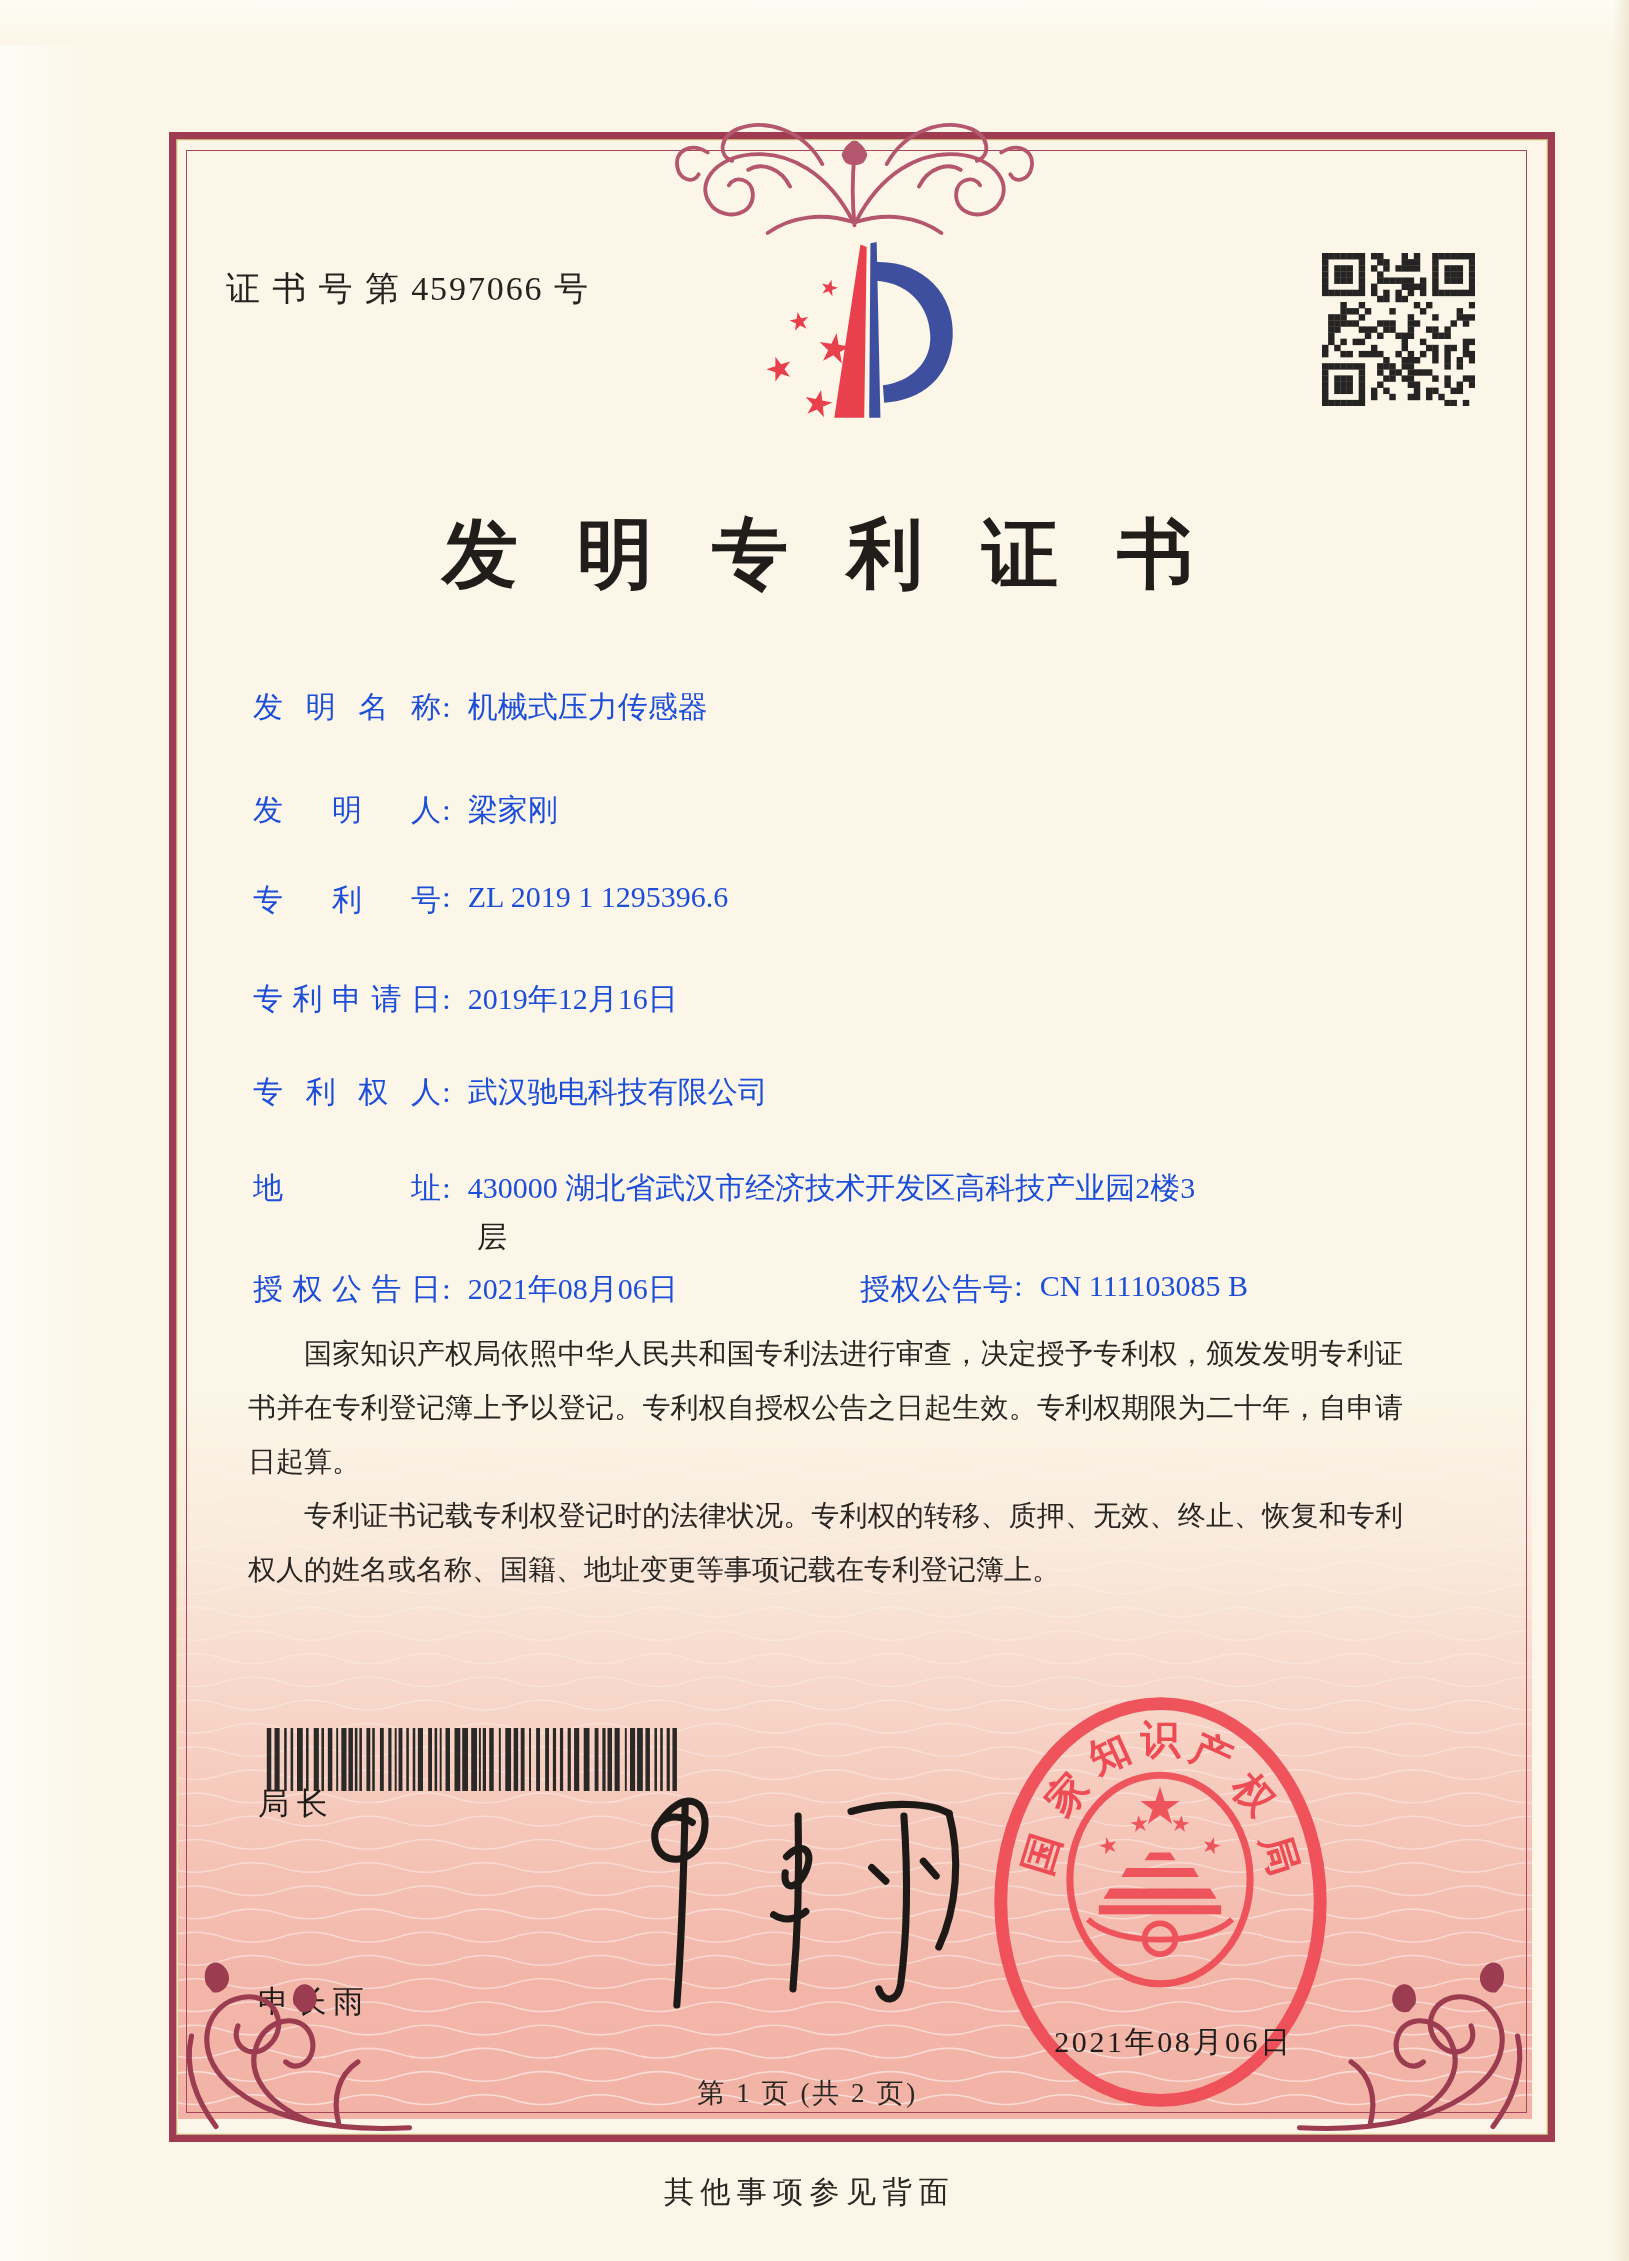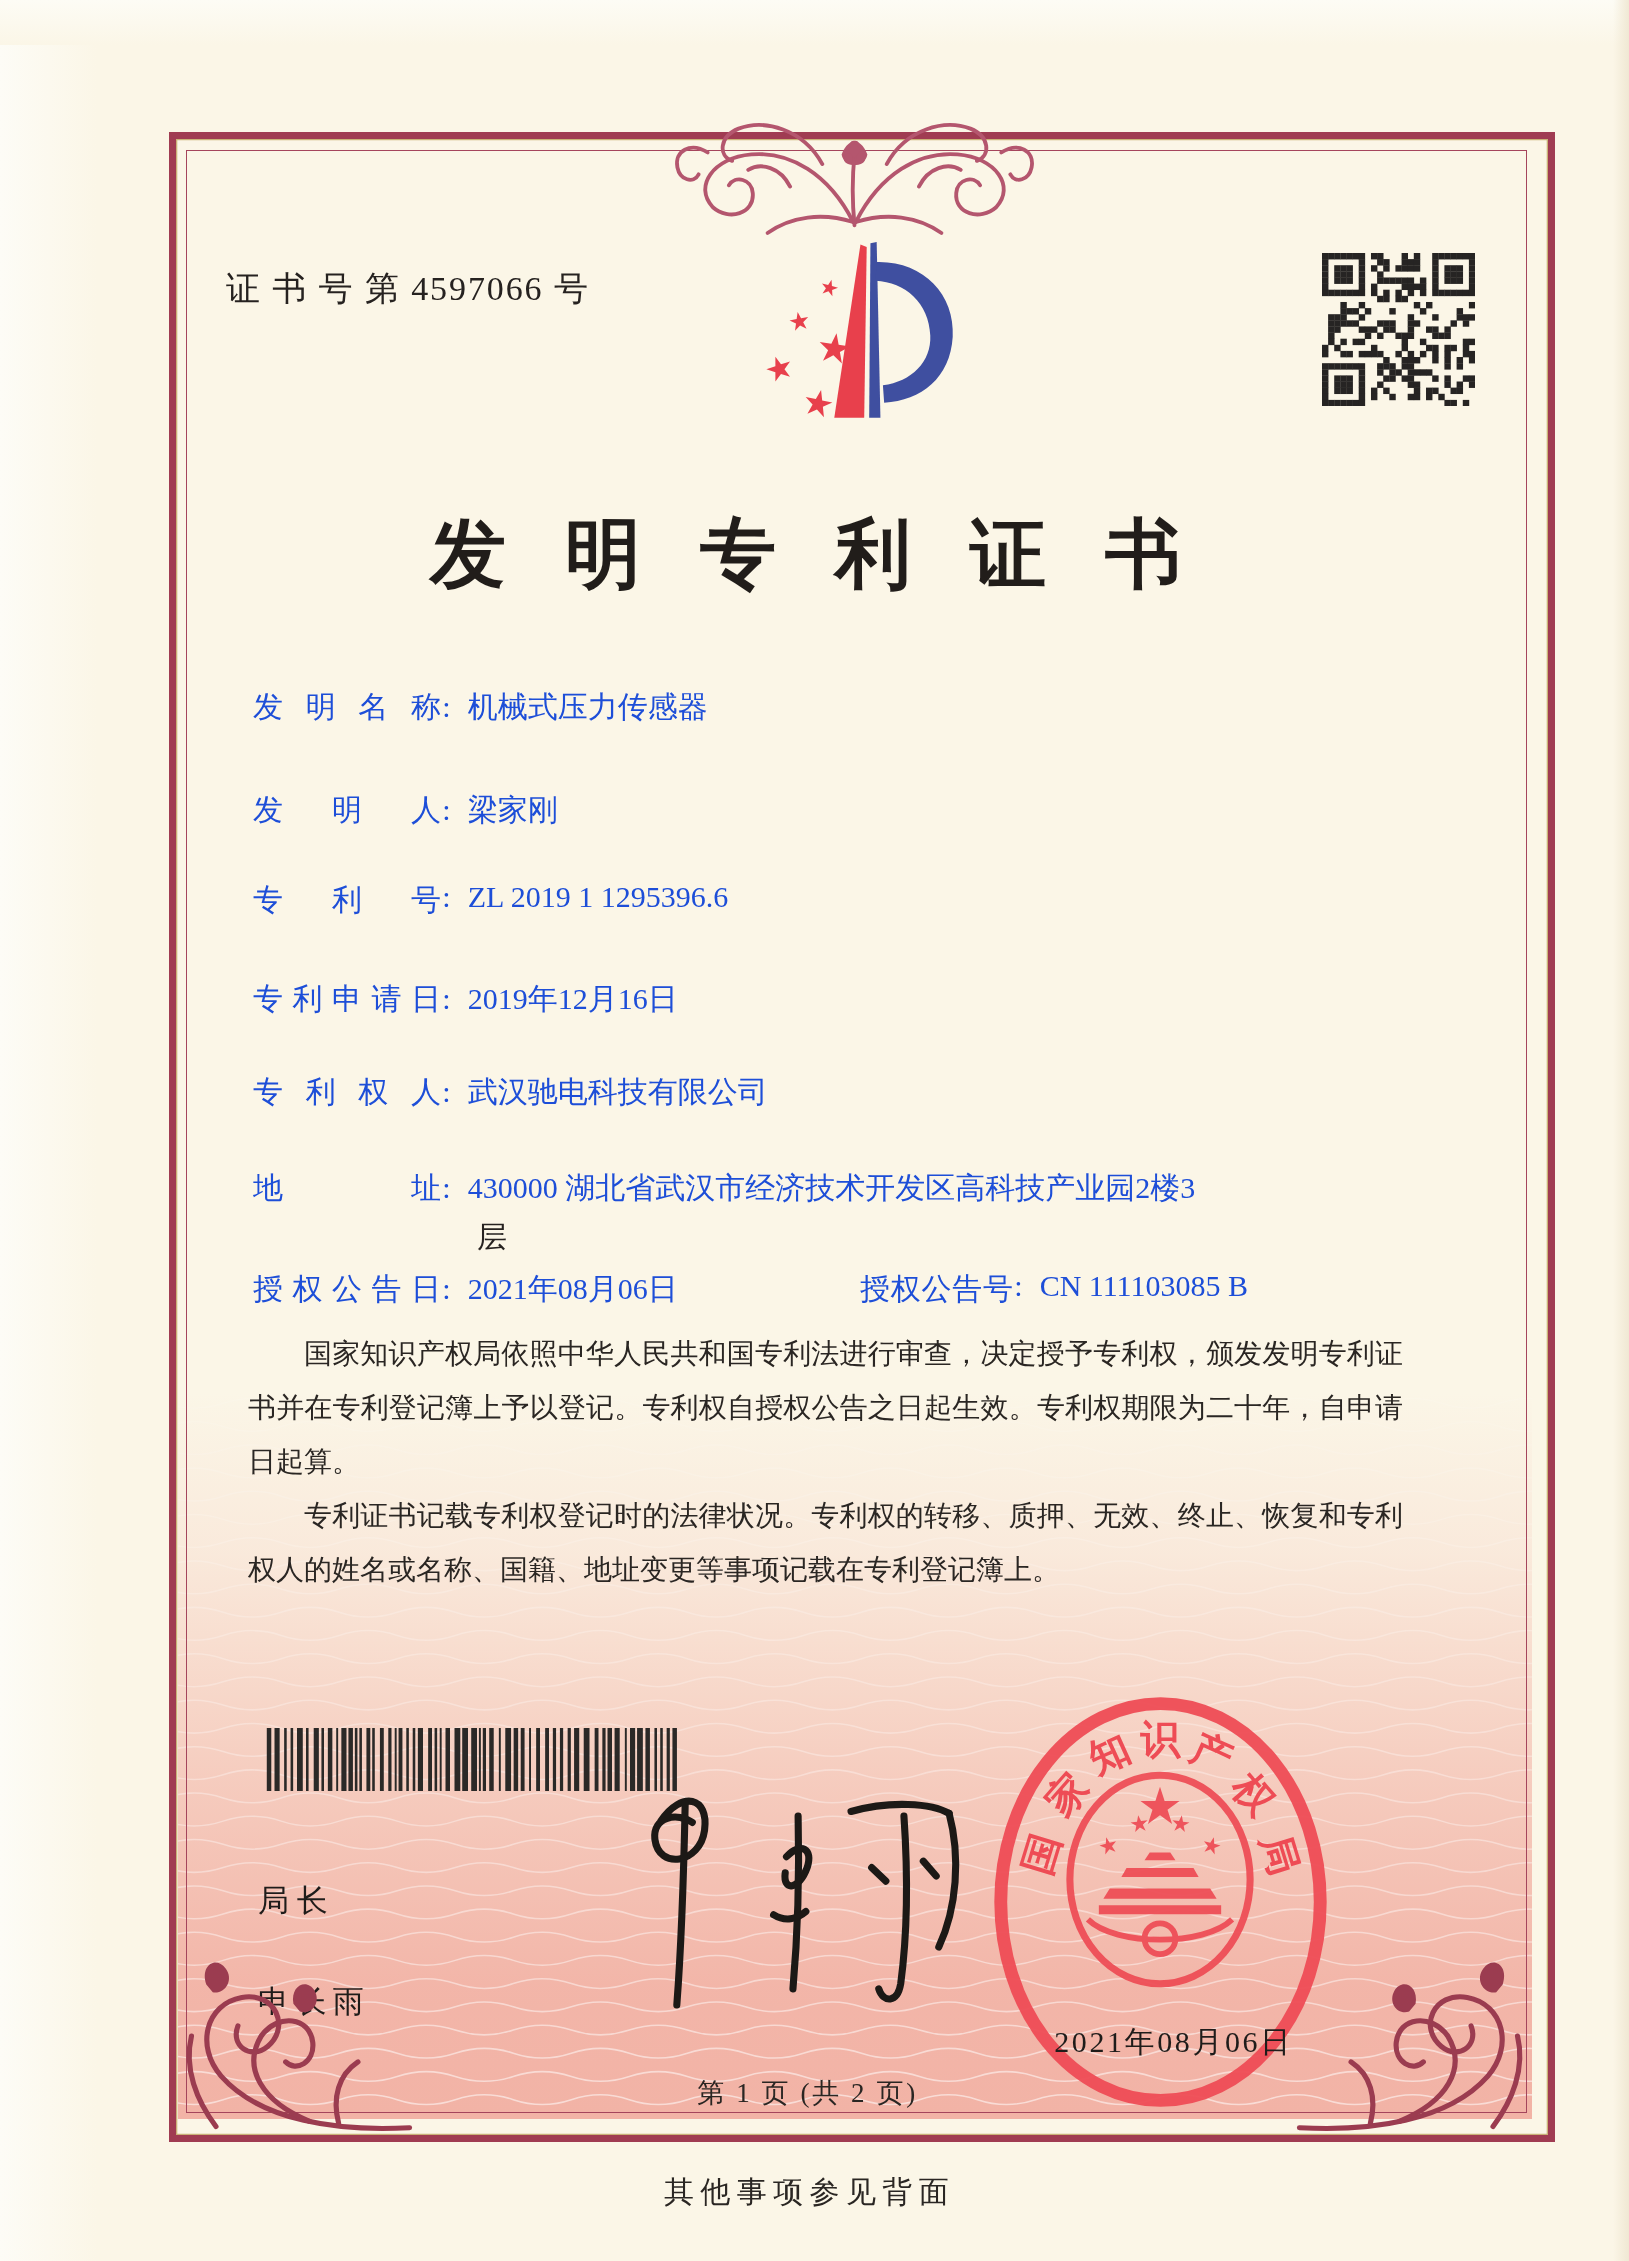--- a/index.html
+++ b/index.html
@@ -7,32 +7,32 @@
   .page{position:relative;width:1630px;height:2261px;background:#fbf6e7;overflow:hidden;}
   .abs{position:absolute;}
   
   .edge-left{left:0;top:0;width:97px;height:2261px;background:linear-gradient(90deg,#fdfcf6,#fbf6e7);}
   .edge-top{left:0;top:0;width:1630px;height:45px;background:linear-gradient(180deg,#fdfcf5,#fbf6e7);}
   .edge-right{right:0;top:0;width:17px;height:2261px;background:linear-gradient(270deg,#efe7d2,rgba(251,246,231,0));}
   
   .frame{left:169px;top:132px;width:1372px;height:1996px;border:7px solid #a03c52;box-shadow:inset 0 0 0 1.3px #c9b277;}
   .frame-inner{left:186px;top:150px;width:1339px;height:1961px;border:1.9px solid #a5455c;}
   .certno{left:226px;top:266px;font-size:34px;letter-spacing:1.9px;color:#262220;}
-  .title{left:157px;top:504px;width:1326px;text-align:center;font-size:76px;font-weight:700;color:#211d1a;letter-spacing:59px;}
+  .title{left:169px;top:504px;width:1326px;text-align:center;font-size:76px;font-weight:700;color:#211d1a;letter-spacing:59px;}
   .title span{margin-left:30px;white-space:nowrap;}
   .row{position:absolute;left:253px;font-size:30px;color:#1d4ed8;white-space:nowrap;}
   .flabel{display:inline-block;width:188px;text-align:justify;text-align-last:justify;vertical-align:top;}
   .flabel.narrow{width:153px;}
   .colon{margin-left:1.3px;}
   .fvalue{margin-left:17px;}
   .addr2{left:477px;font-size:30px;color:#262220;}
   .para{left:248px;width:1155px;font-size:28px;line-height:54px;color:#2a2623;text-align:justify;text-indent:2em;}
   .pinkzone{left:178px;top:1393px;width:1354px;height:726px;overflow:hidden;
      background:linear-gradient(180deg,rgba(244,189,177,0) 0%,rgba(244,189,177,0.22) 22%,rgba(243,184,171,0.70) 55%,rgba(242,178,165,0.95) 82%,#f2b3a6 100%);}
-  .jz{left:258px;top:1880px;font-size:31px;letter-spacing:7.7px;color:#1f1c1a;}
+  .jz{left:258px;top:1783px;font-size:31px;letter-spacing:7.7px;color:#1f1c1a;}
   .nm{left:258px;top:1981px;font-size:31px;letter-spacing:6.4px;color:#1f1c1a;}
   .sealdate{left:1006px;top:2022px;width:335px;text-align:center;font-size:30px;color:#1f1c1a;letter-spacing:2.6px;}
   .pageinfo{left:169px;top:2075px;width:1261px;text-align:center;font-size:27px;color:#2a2623;letter-spacing:2.6px;margin-left:8px;}
   .backnote{left:169px;top:2172px;width:1281px;text-align:center;font-size:30px;color:#2a2623;letter-spacing:6.4px;}
   svg{display:block;}
 </style>
 </head>
 <body>
 
 <div class="page">

